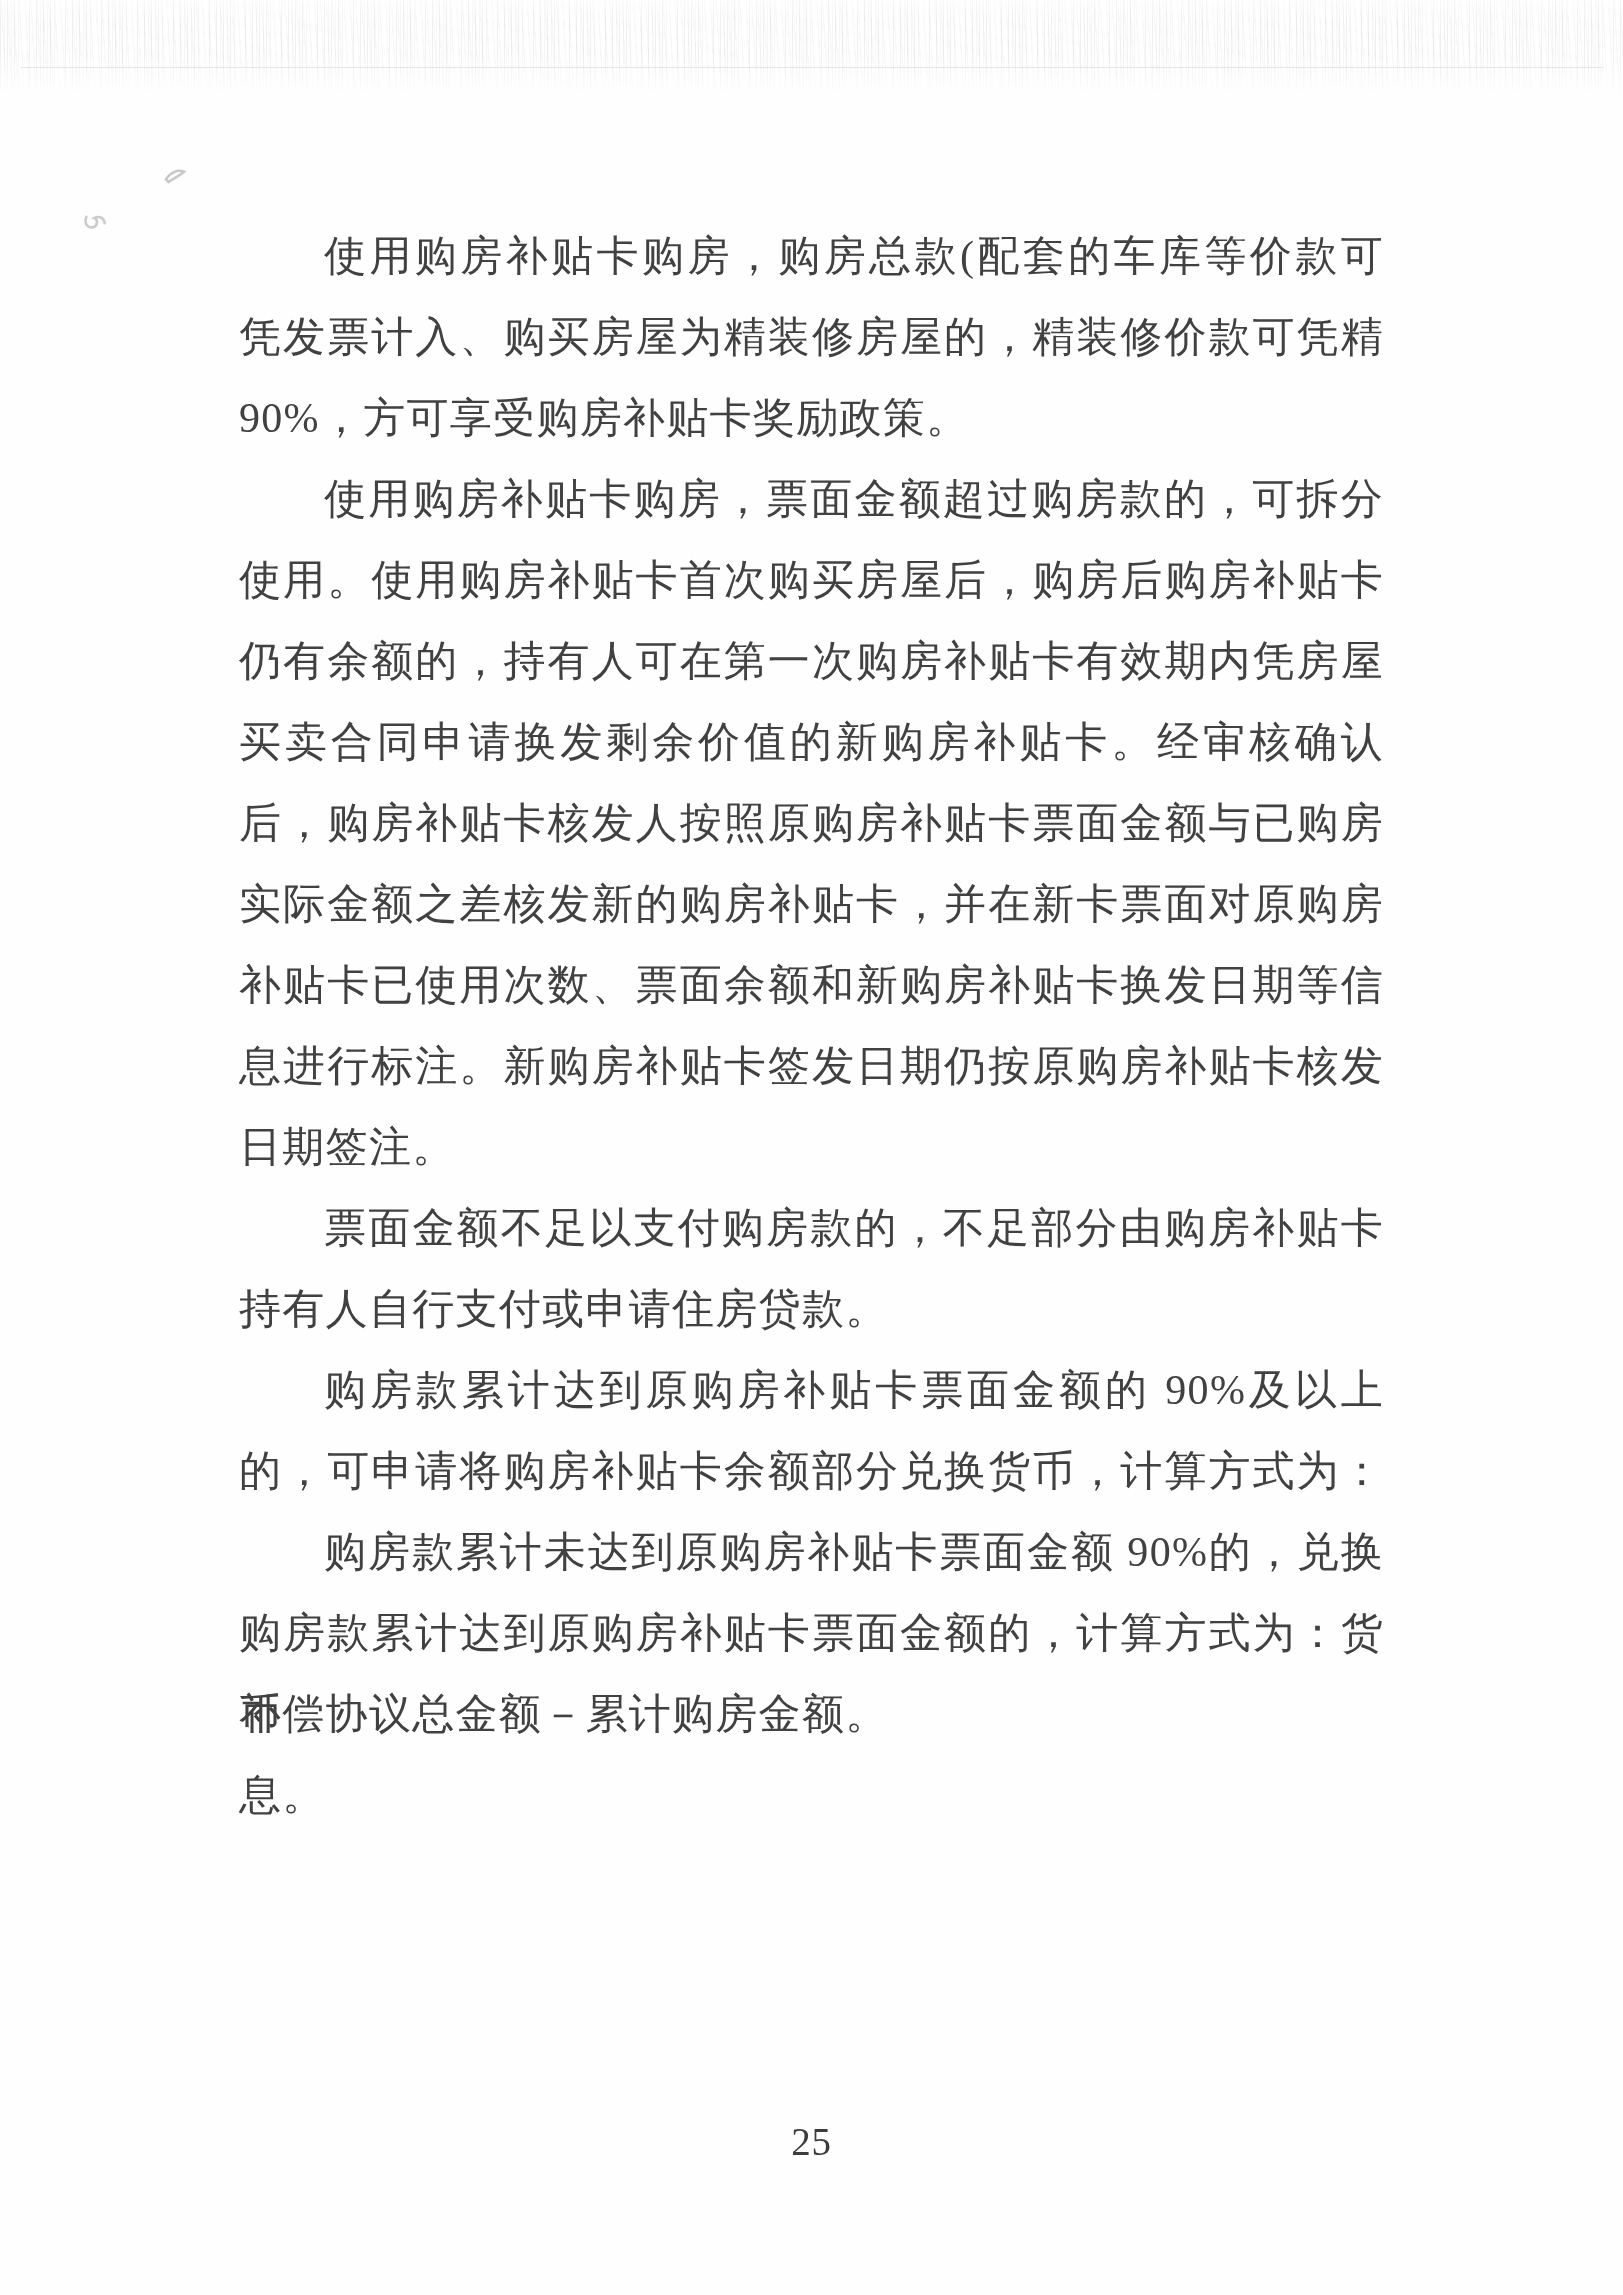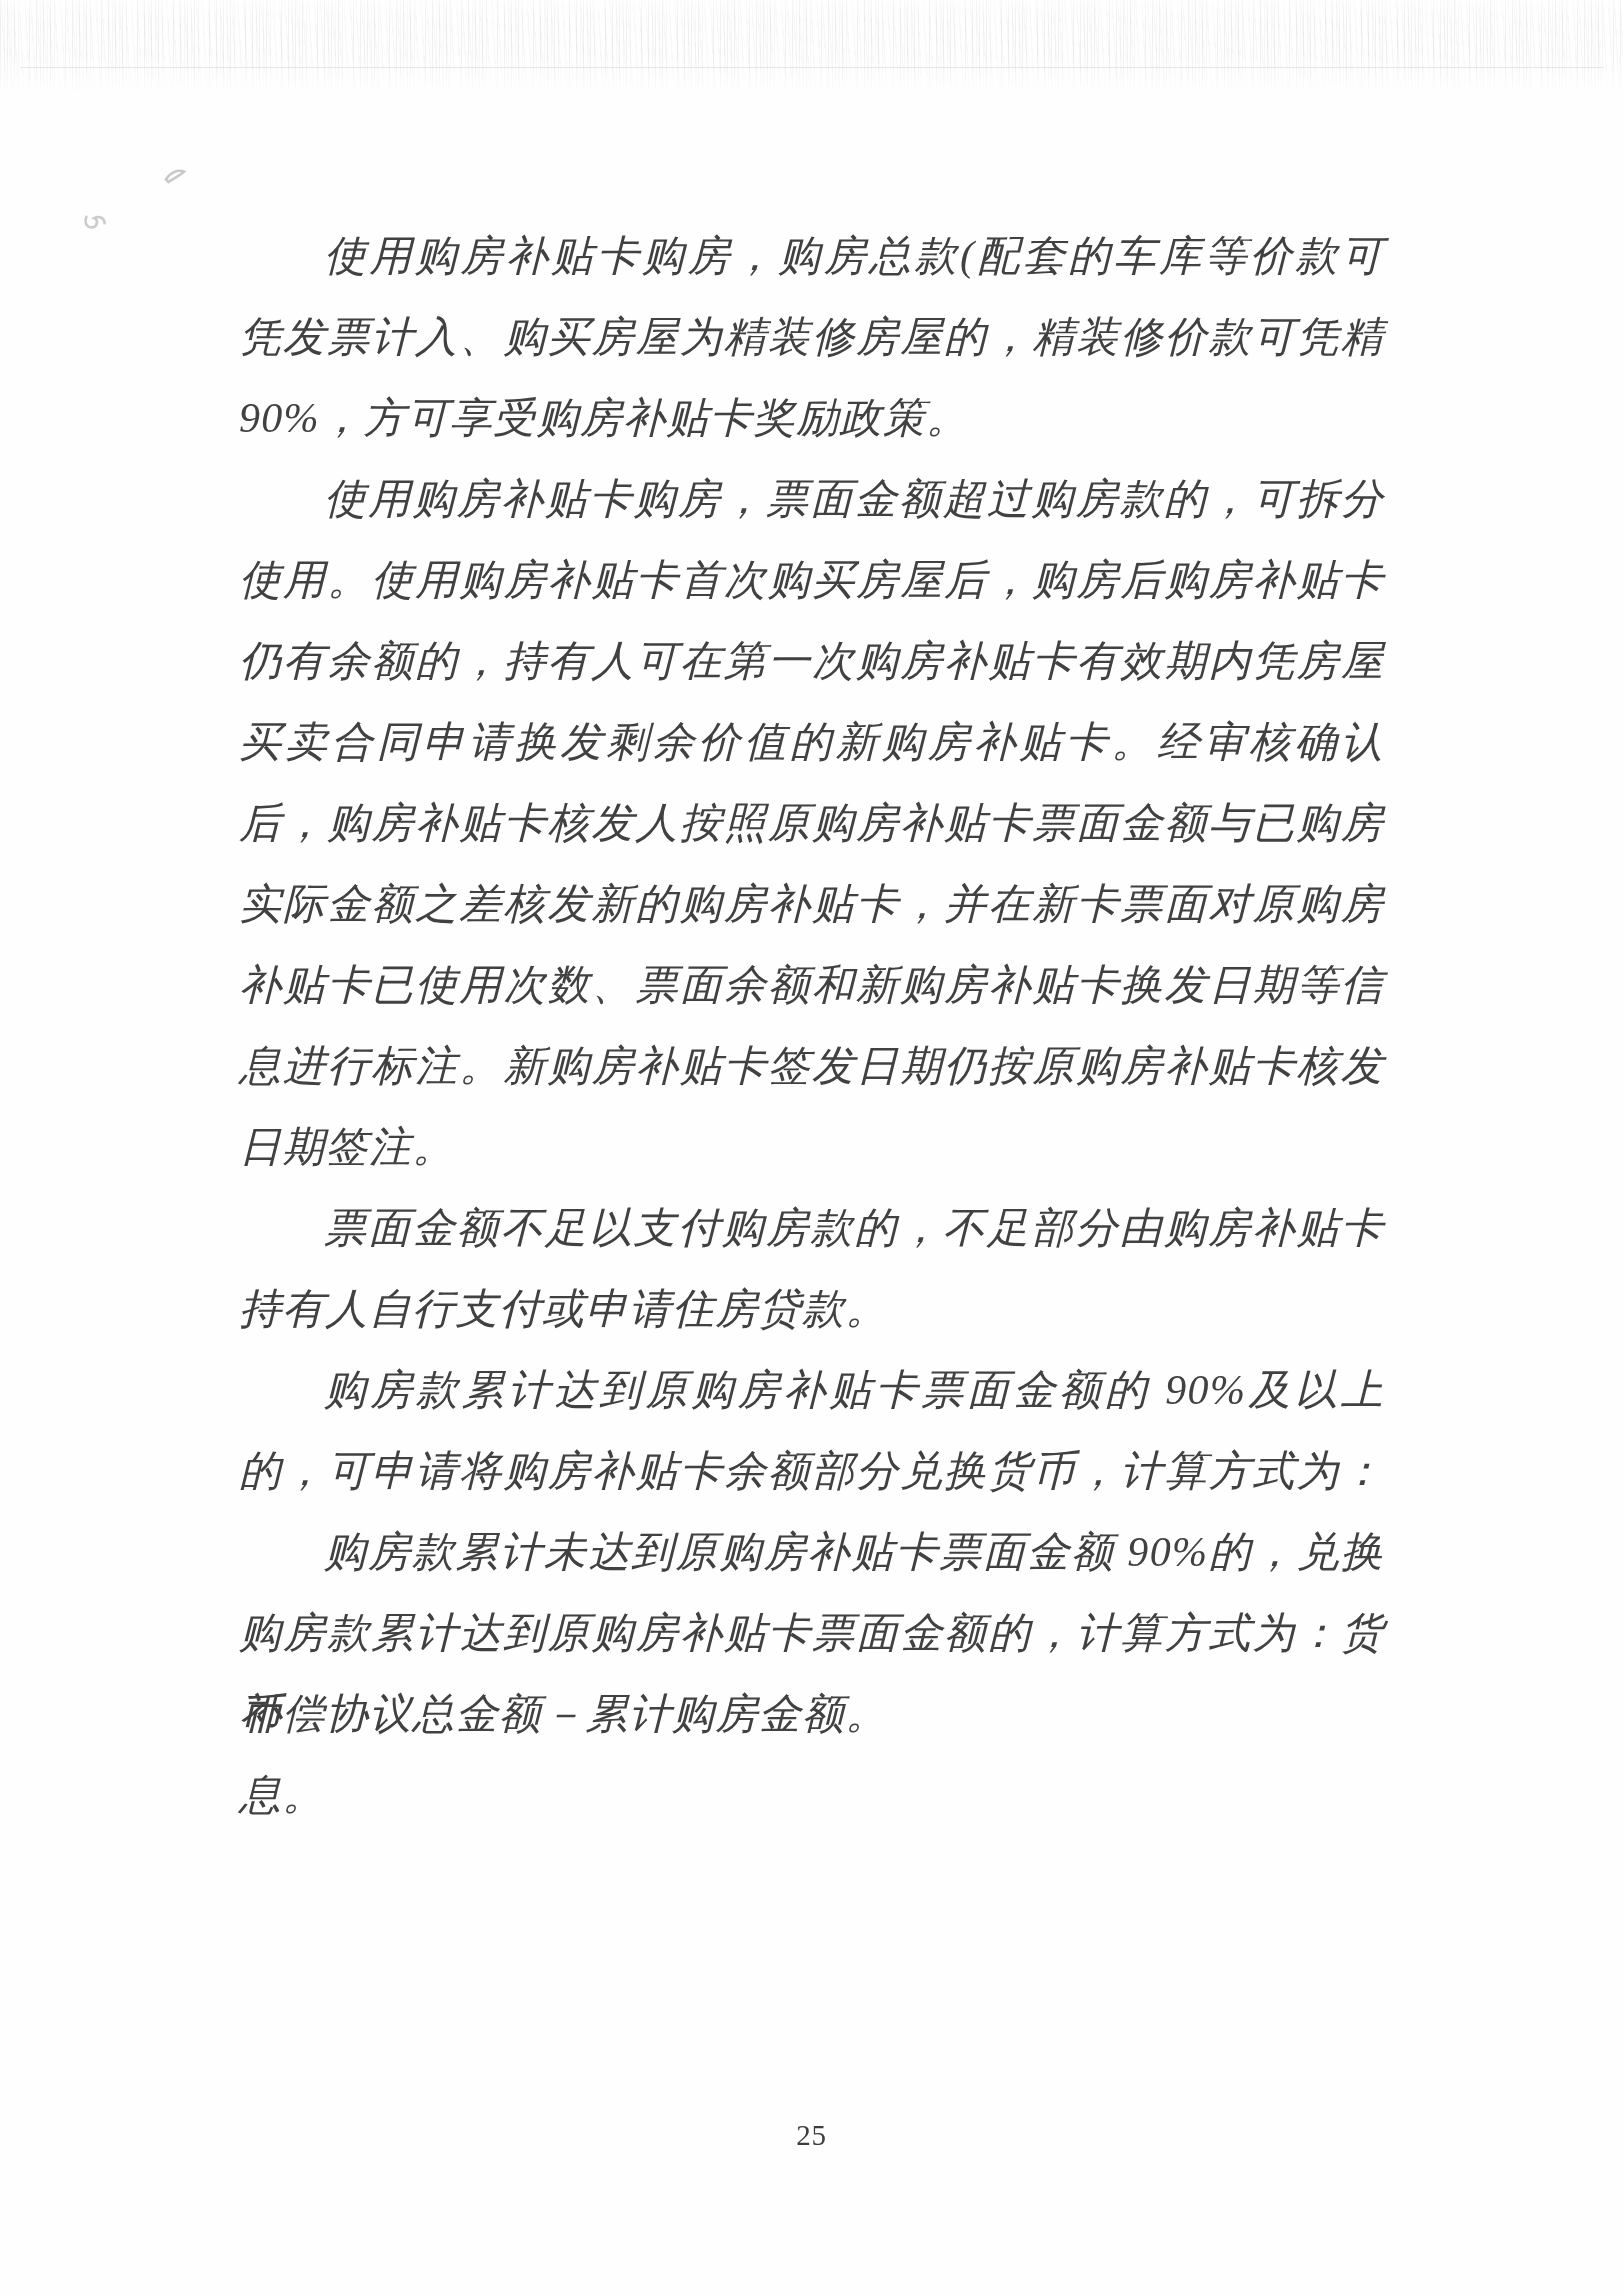--- a/index.html
+++ b/index.html
@@ -33,29 +33,28 @@
     width:100%;
     height:81px;
     line-height:81px;
     font-size:42px;
     letter-spacing:1.3px;
     text-align:justify;
     text-align-last:left;
     white-space:normal;
     overflow:visible;
     box-sizing:border-box;
-    font-style:italic;
   }
   .line.just{ text-align-last:justify; }
   .line.indent{ padding-left:85px; }
   .page-number{
     position:absolute;
     left:0;top:2119px;width:100%;
     text-align:center;
-    font-size:29px;
+    font-size:39px;
     color:#3c3c3c;
     letter-spacing:0.7px;
   }
 </style>
 </head>
 <body>
 
 <div class="page">
 
   <div class="top-noise"></div>

